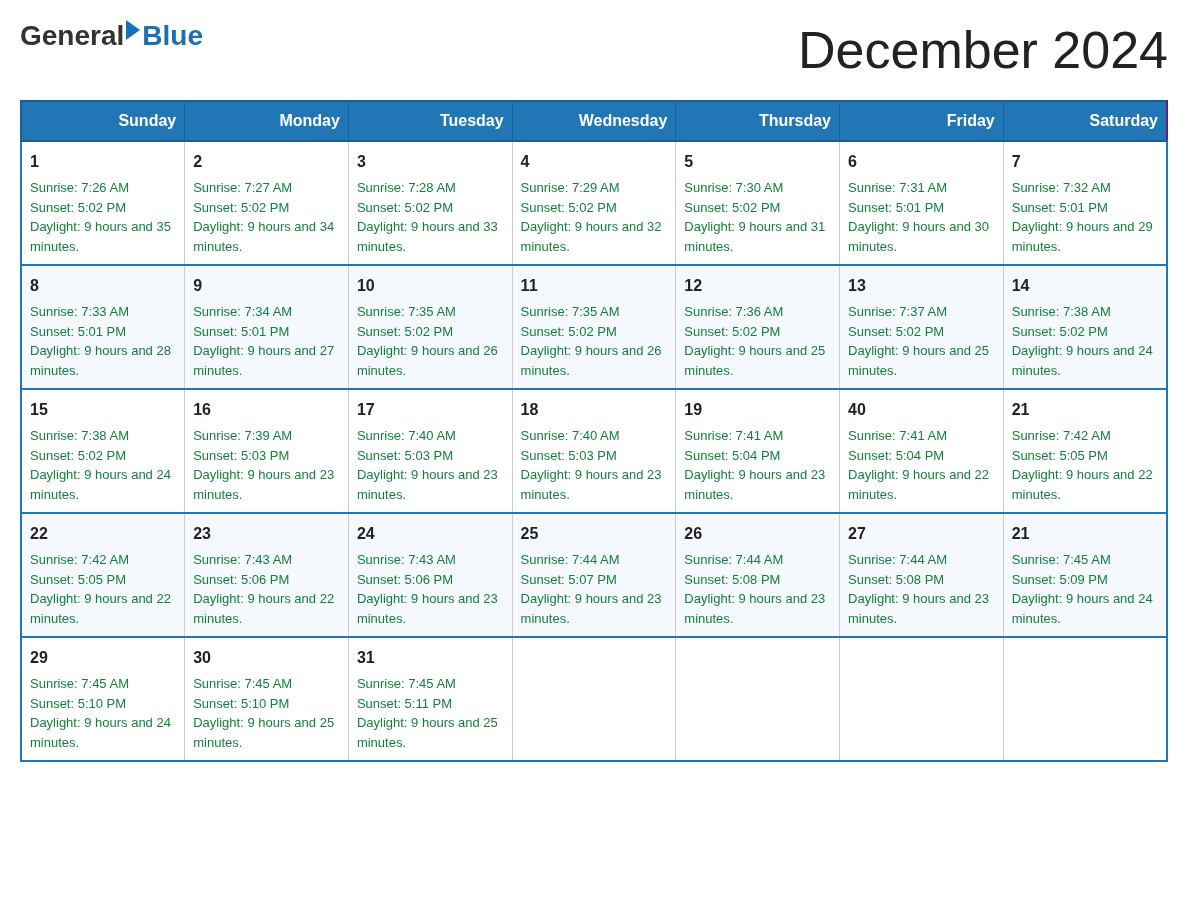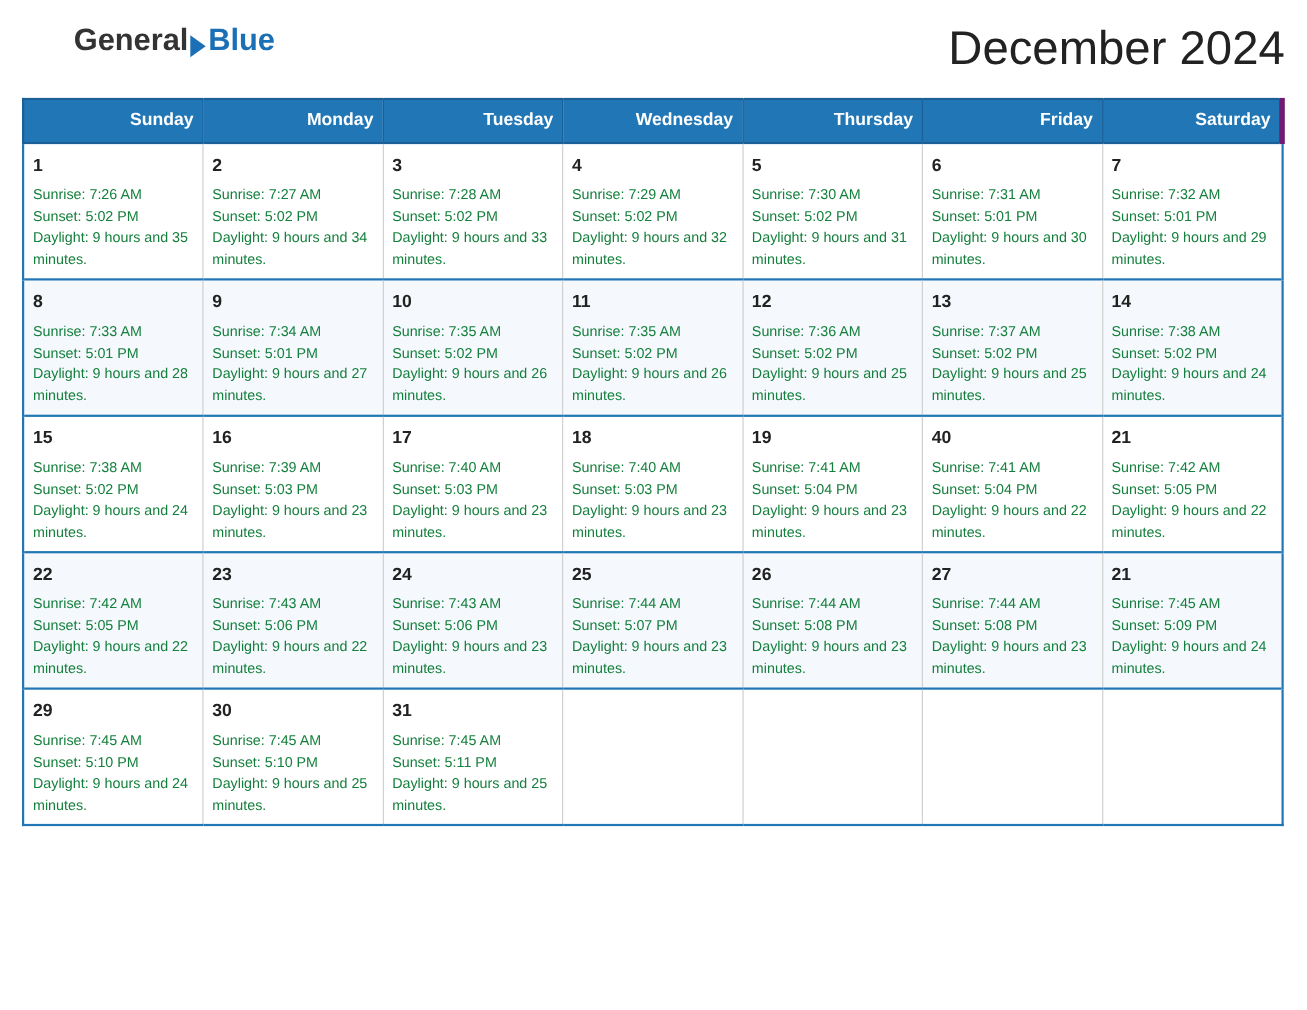--- a/index.html
+++ b/index.html
@@ -16,22 +16,21 @@
       align-items: flex-start;
       margin-bottom: 20px;
     }
     .logo {
       display: flex;
       flex-direction: column;
       align-items: flex-start;
     }
     .logo-text {
       display: flex;
-      align-items: flex-end;
-      margin-left: 47px;
+      align-items: flex-start;
     }
     .logo-general {
       font-size: 28px;
       font-weight: bold;
       color: #333;
     }
     .logo-arrow {
       width: 0;
       height: 0;
       border-left: 14px solid #1a6fb5;
@@ -43,21 +42,21 @@
     .logo-blue {
       font-size: 28px;
       font-weight: bold;
       color: #1a6fb5;
       margin-left: 2px;
     }
     .title-section {
       text-align: right;
     }
     .month-title {
-      font-size: 43px;
+      font-size: 52px;
       font-weight: normal;
       color: #222;
     }
     .location {
       font-size: 22px;
       color: #555;
       margin-top: 4px;
     }
     .calendar {
       width: 100%;
@@ -105,21 +104,21 @@
     .calendar tbody tr td:last-child {
       border-right: 2px solid #2176b5;
     }
     .calendar tbody tr:last-child td {
       border-bottom: 2px solid #2176b5;
     }
     .calendar thead tr th:first-child {
       border-left: 2px solid #1a5f96;
     }
     .calendar thead tr th:last-child {
-      border-right: 5px solid #701a75;
+      border-right: 2px solid #701a75;
     }
     .calendar thead tr th {
       border-top: 2px solid #1a5f96;
       border-bottom: 2px solid #1a5f96;
     }
     
     .calendar tbody tr td {
       border-top: 2px solid #2176b5;
     }
     .calendar tbody tr td + td {

